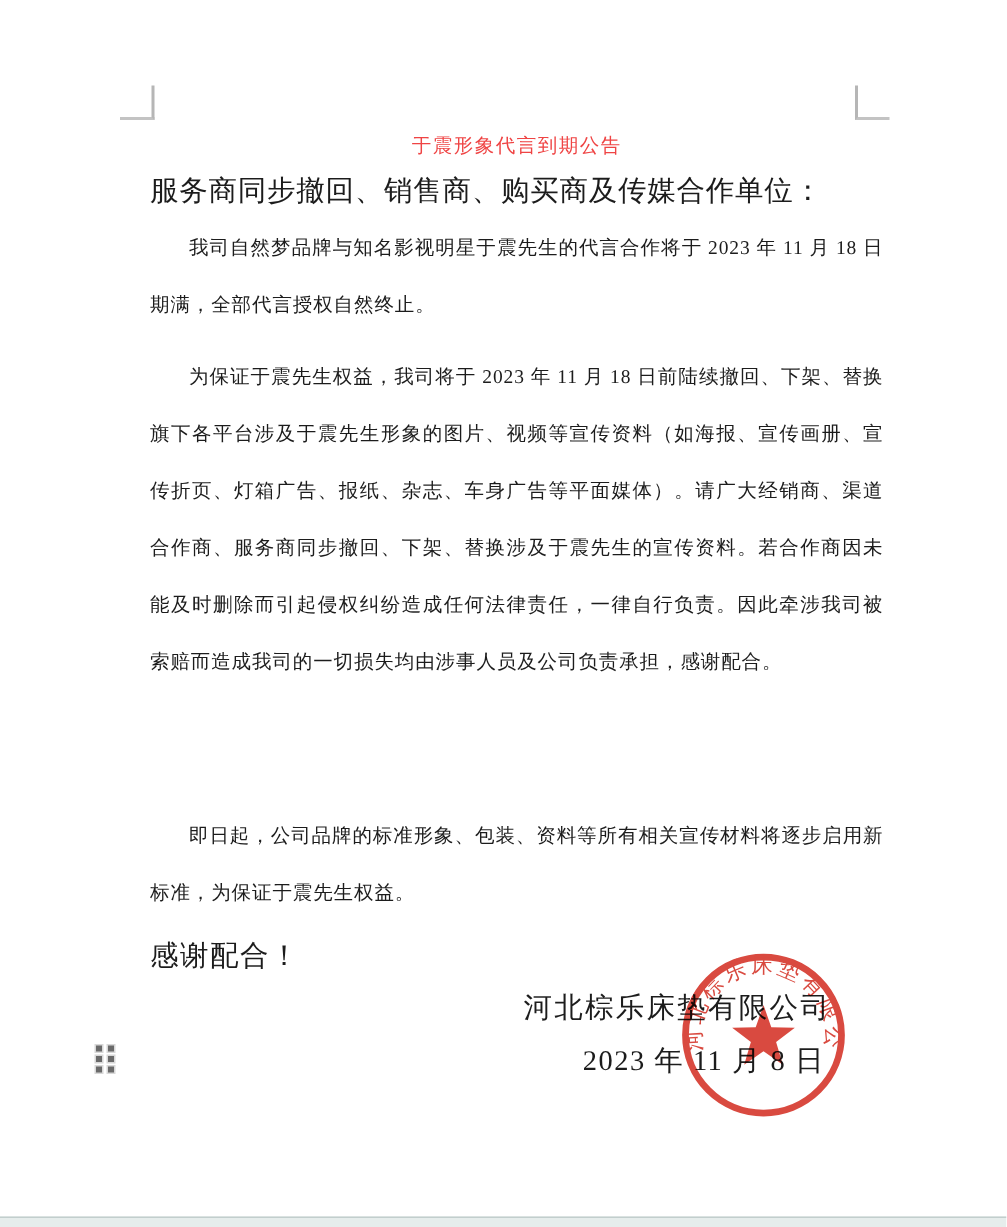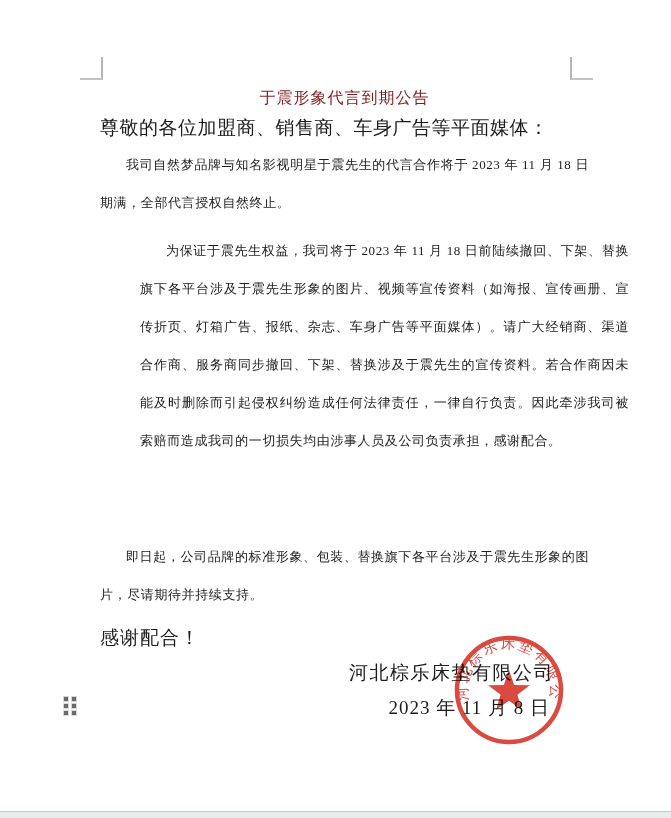--- a/index.html
+++ b/index.html
@@ -31,45 +31,46 @@
   }
   .crop-mark.tr {
     left: 570px; top: 57px;
     border-left: 2px solid #b6b6b6;
     border-bottom: 2px solid #c3c3c3;
   }
   .textlayer { position: absolute; left: 100px; width: 489px; top: 0; }
   .doc-title {
     position: absolute;
     left: 0; top: 79px; width: 100%;
-    font-size: 16px;
+    font-size: 13px;
     line-height: 38px;
     text-align: center;
     letter-spacing: 1px;
-    color: #7f1d1d;
+    color: #ef4444;
+    font-family: Liberation Mono, monospace;
   }
   .salutation {
     position: absolute;
     left: 0; top: 109px; width: 100%;
     font-size: 19px; line-height: 38px;
     letter-spacing: 0.5px;
     white-space: nowrap;
   }
   .para {
     position: absolute;
     left: 0; width: 100%;
     font-size: 13px;
     line-height: 38px;
     text-align: justify;
     text-indent: 2em;
     letter-spacing: 0.6px;
     margin: 0;
   }
   .para.p1 { top: 146px; }
-  .para.p2 { top: 232px; margin-left: 40px; }
+  .para.p2 { top: 232px; }
   .para.p3 { top: 538px; }
   .closing {
     position: absolute;
     left: 0; top: 619px; width: 100%;
     font-size: 19px; line-height: 38px;
     letter-spacing: 1px;
   }
   .sig-company {
     position: absolute;
     left: 0; top: 654px; width: 100%;
@@ -124,24 +125,24 @@
 </head>
 <body>
 
 <div class="page">
 
   <div class="crop-mark tl"></div>
   <div class="crop-mark tr"></div>
 
   <div class="textlayer">
     <div class="doc-title">于震形象代言到期公告</div>
-    <div class="salutation">尊敬的各位加盟商、销售商、车身广告等平面媒体：</div>
+    <div class="salutation">服务商同步撤回、销售商、购买商及传媒合作单位：</div>
     <p class="para p1">我司自然梦品牌与知名影视明星于震先生的代言合作将于 2023 年 11 月 18 日期满，全部代言授权自然终止。</p>
     <p class="para p2">为保证于震先生权益，我司将于 2023 年 11 月 18 日前陆续撤回、下架、替换旗下各平台涉及于震先生形象的图片、视频等宣传资料（如海报、宣传画册、宣传折页、灯箱广告、报纸、杂志、车身广告等平面媒体）。请广大经销商、渠道合作商、服务商同步撤回、下架、替换涉及于震先生的宣传资料。若合作商因未能及时删除而引起侵权纠纷造成任何法律责任，一律自行负责。因此牵涉我司被索赔而造成我司的一切损失均由涉事人员及公司负责承担，感谢配合。</p>
-    <p class="para p3">即日起，公司品牌的标准形象、包装、替换旗下各平台涉及于震先生形象的图片，尽请期待并持续支持。</p>
+    <p class="para p3">即日起，公司品牌的标准形象、包装、资料等所有相关宣传材料将逐步启用新标准，为保证于震先生权益。</p>
     <div class="closing">感谢配合！</div>
     <div class="sig-company">河北棕乐床垫有限公司</div>
     <div class="sig-date">2023 年 11 月 8 日</div>
   </div>
 
   <svg class="seal" viewBox="0 0 114 114" xmlns="http://www.w3.org/2000/svg">
     <circle cx="57" cy="57" r="52" fill="none" stroke="#d63a2f" stroke-width="4.5"></circle>
     <polygon fill="#d63a2f" points="57,37 62.2,51.9 77.9,52.2 65.4,61.7 69.9,76.8 57,67.8 44.1,76.8 48.6,61.7 36.1,52.2 51.8,51.9"></polygon>
     <defs>
       <path id="sealTextArc" d="M 17.5,71.4 A 42,42 0 1 1 96.5,71.4" fill="none"></path>

